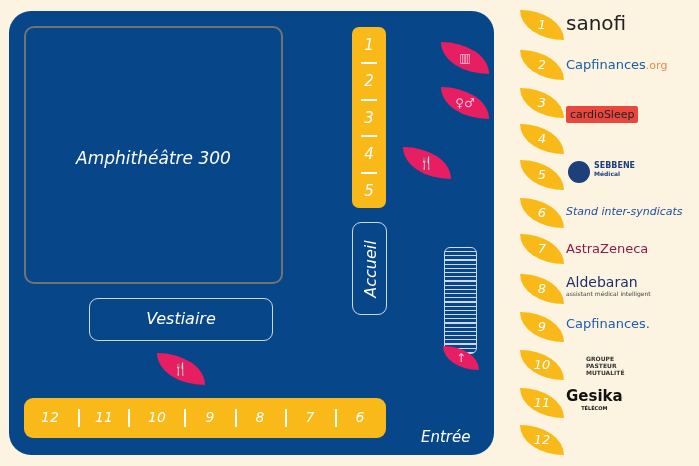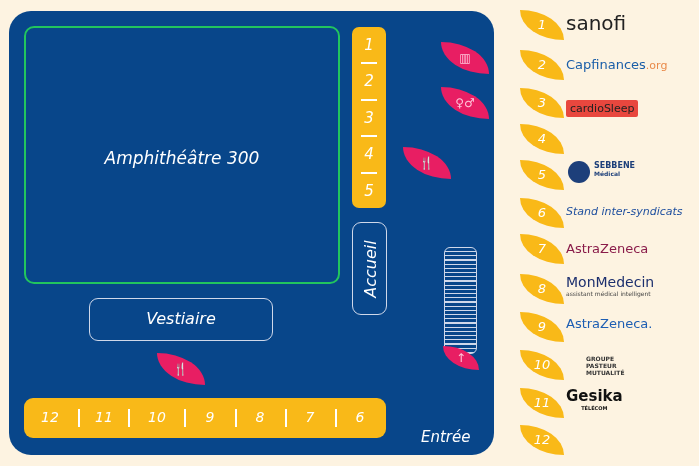--- a/index.html
+++ b/index.html
@@ -1,18 +1,18 @@
 <!DOCTYPE html>
 <html><head>
 <meta charset="utf-8">
 <style>
   html, body { margin:0; padding:0; }
   body { width:699px; height:466px; background:#fdf3e1; position:relative; overflow:hidden; font-family:"DejaVu Sans", sans-serif; }
   .floor { position:absolute; left:9px; top:11px; width:485px; height:444px; background:#08468a; border-radius:22px; }
-  .amphi { position:absolute; left:24px; top:26px; width:316px; height:258px; border:2px solid #22c55e; border-radius:10px; box-sizing:border-box; }
+  .amphi { position:absolute; left:24px; top:26px; width:259px; height:258px; border:2px solid #737373; border-radius:10px; box-sizing:border-box; }
   .amphi-label { position:absolute; left:0; right:0; top:120px; text-align:center; color:#fff; font-style:italic; font-size:17px; }
   .stand-col { position:absolute; left:352px; top:27px; width:34px; height:181px; background:#f9b918; border-radius:7px; }
   .stand-col .cell { position:absolute; left:0; width:34px; text-align:center; color:#fff; font-style:italic; font-size:15px; }
   .stand-col .sep { position:absolute; left:9px; width:16px; height:1.5px; background:#fff; }
   .accueil { position:absolute; left:352px; top:222px; width:35px; height:93px; border:1.5px solid #cfd8ea; border-radius:9px; box-sizing:border-box; }
   .accueil span { position:absolute; left:50%; top:50%; transform:translate(-50%,-50%) rotate(-90deg); color:#fff; font-style:italic; font-size:16px; white-space:nowrap; }
   .vestiaire { position:absolute; left:89px; top:298px; width:184px; height:43px; border:1.5px solid #cfd8ea; border-radius:9px; box-sizing:border-box; color:#fff; font-style:italic; font-size:16px; text-align:center; line-height:40px; }
   .stairs { position:absolute; left:444px; top:247px; width:33px; height:107px; border:1.5px solid #cfd8ea; border-radius:6px; box-sizing:border-box;
     background:repeating-linear-gradient(to bottom, #08468a 0px, #08468a 3px, #cfd8ea 3px, #cfd8ea 4.2px); }
   .stand-row { position:absolute; left:24px; top:398px; width:362px; height:40px; background:#f9b918; border-radius:9px; }
@@ -80,21 +80,21 @@
 <div class="legend-item" style="top:10px">
   <div class="legend-leaf">1</div>
   <div class="legend-logo" style="font-size:20px;font-weight:normal;color:#222;top:1px">sanofi</div>
 </div>
 <div class="legend-item" style="top:50px">
   <div class="legend-leaf">2</div>
   <div class="legend-logo" style="font-size:13px;color:#1a5ea8;top:7px"><span>Capfinances</span><span style="color:#e98a4a;font-size:11px">.org</span></div>
 </div>
 <div class="legend-item" style="top:88px">
   <div class="legend-leaf">3</div>
-  <div class="legend-logo" style="font-size:11px;color:#222;background:#e8473e;padding:2px 4px;border-radius:2px;top:12px">cardioSleep</div>
+  <div class="legend-logo" style="font-size:11px;color:#222;background:#e8473e;padding:2px 4px;border-radius:2px;top:18px">cardioSleep</div>
 </div>
 <div class="legend-item" style="top:124px">
   <div class="legend-leaf">4</div>
 </div>
 <div class="legend-item" style="top:160px">
   <div class="legend-leaf">5</div>
   <div class="legend-logo" style="top:1px;left:48px;width:22px;height:22px;border-radius:50%;background:#1d3f7a"></div>
   <div class="legend-logo" style="left:74px;top:1px;font-size:8px;font-weight:bold;color:#1d3f7a">
       <div>SEBBENE</div>
       <div style="font-size:6px">Médical</div>
@@ -104,27 +104,27 @@
   <div class="legend-leaf">6</div>
   <div class="legend-logo" style="font-size:11px;font-style:italic;color:#1d4e9e;top:7px">Stand inter-syndicats</div>
 </div>
 <div class="legend-item" style="top:234px">
   <div class="legend-leaf">7</div>
   <div class="legend-logo" style="font-size:13px;color:#8a1c4a;top:7px">AstraZeneca</div>
 </div>
 <div class="legend-item" style="top:274px">
   <div class="legend-leaf">8</div>
   <div class="legend-logo" style="font-size:14px;color:#1c2f6e;top:0">
-      <div>MonMedecin</div>
+      <div>Aldebaran</div>
       <div style="font-size:6px;color:#444">assistant médical intelligent</div>
     </div>
 </div>
 <div class="legend-item" style="top:312px">
   <div class="legend-leaf">9</div>
-  <div class="legend-logo" style="font-size:13px;color:#1d5eb3;top:4px">AstraZeneca.</div>
+  <div class="legend-logo" style="font-size:13px;color:#1d5eb3;top:4px">Capfinances.</div>
 </div>
 <div class="legend-item" style="top:350px">
   <div class="legend-leaf">10</div>
   <div class="legend-logo" style="font-size:6px;font-weight:bold;color:#333;width:60px;white-space:normal;left:66px;top:5px">GROUPE PASTEUR MUTUALITÉ</div>
 </div>
 <div class="legend-item" style="top:388px">
   <div class="legend-leaf">11</div>
   <div class="legend-logo" style="font-size:15px;font-weight:bold;color:#111;top:-1px">
       <div>Gesika</div>
       <div style="font-size:5px;text-align:center">TÉLÉCOM</div>

